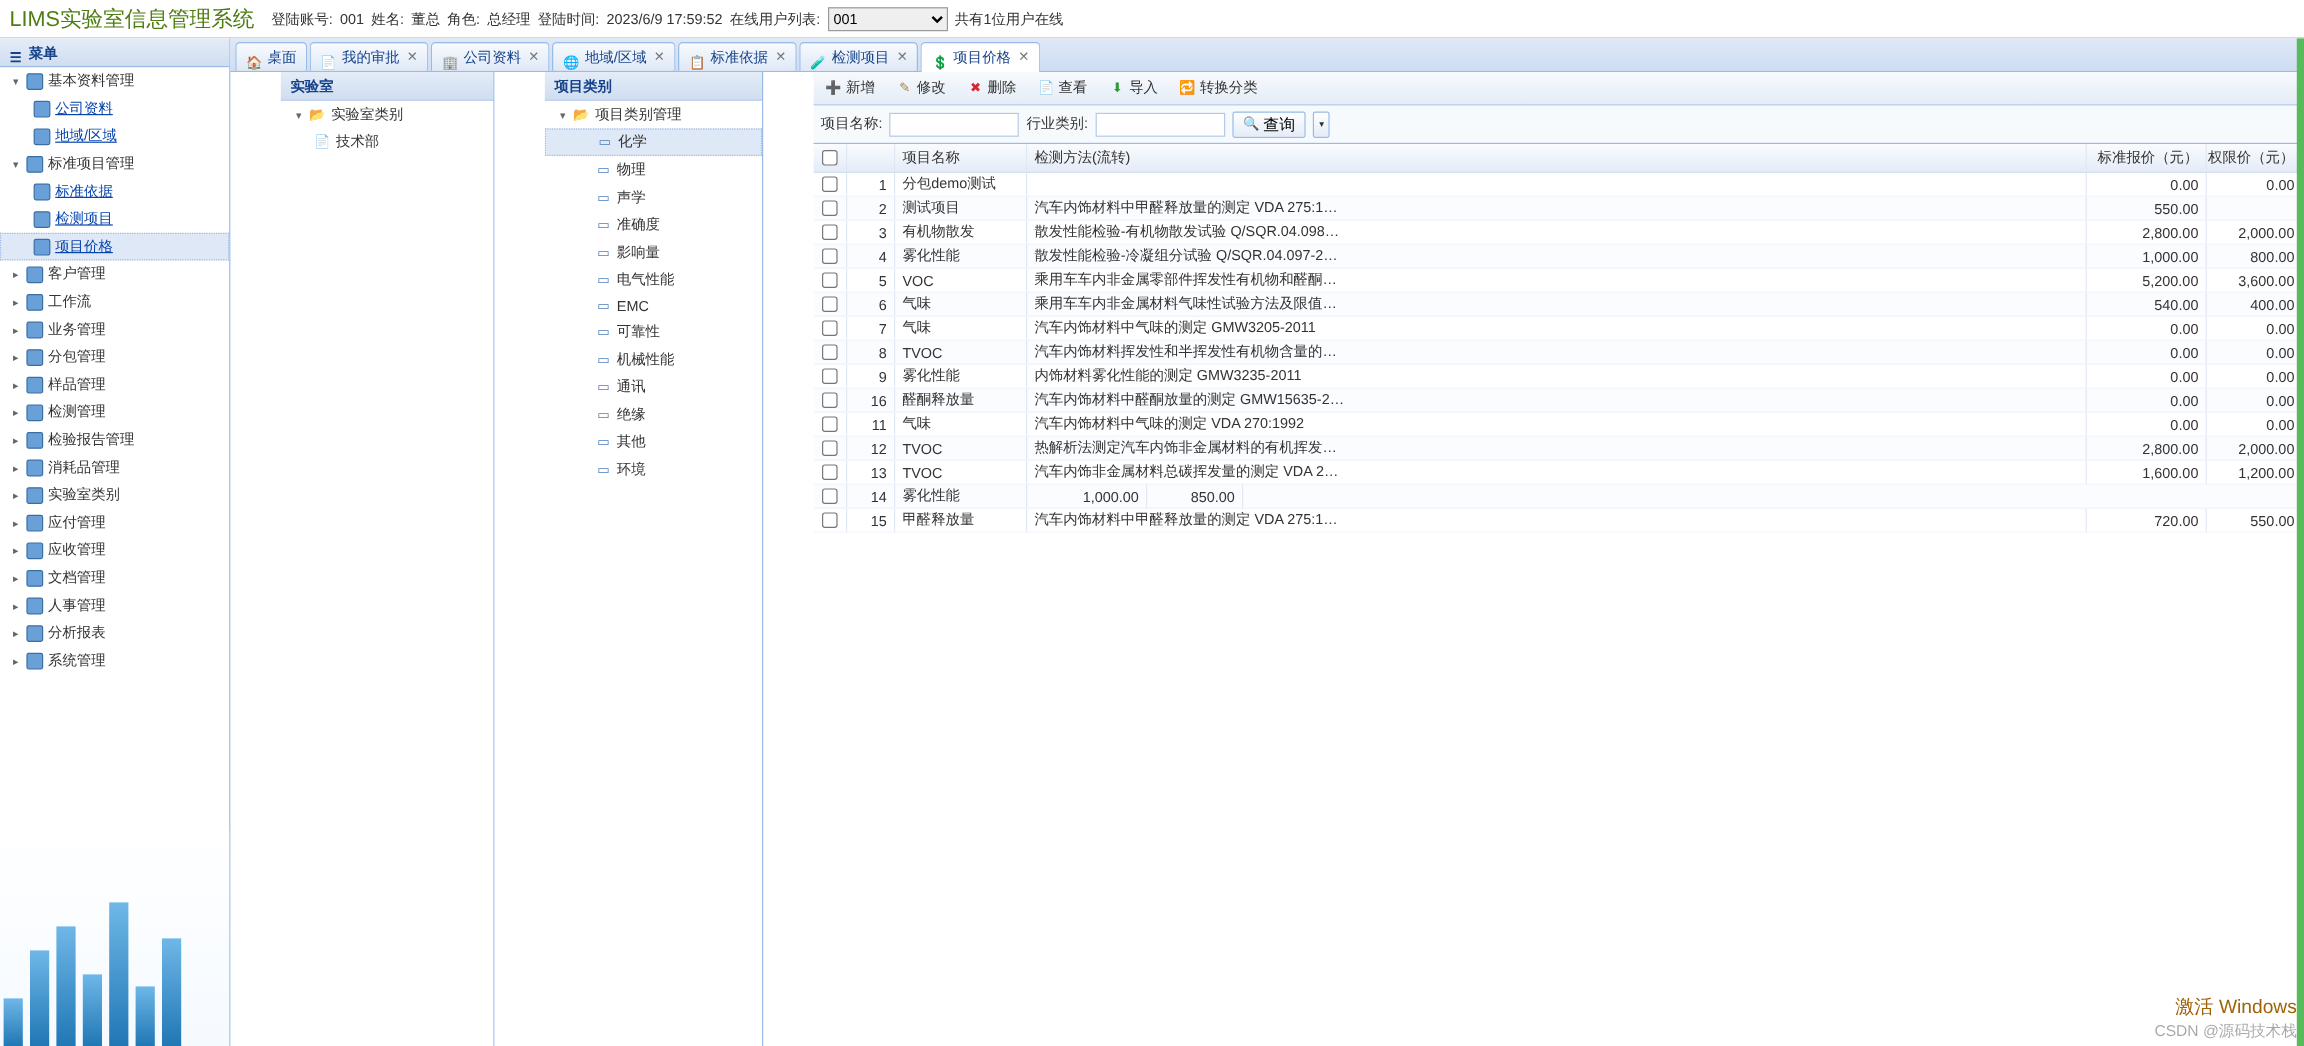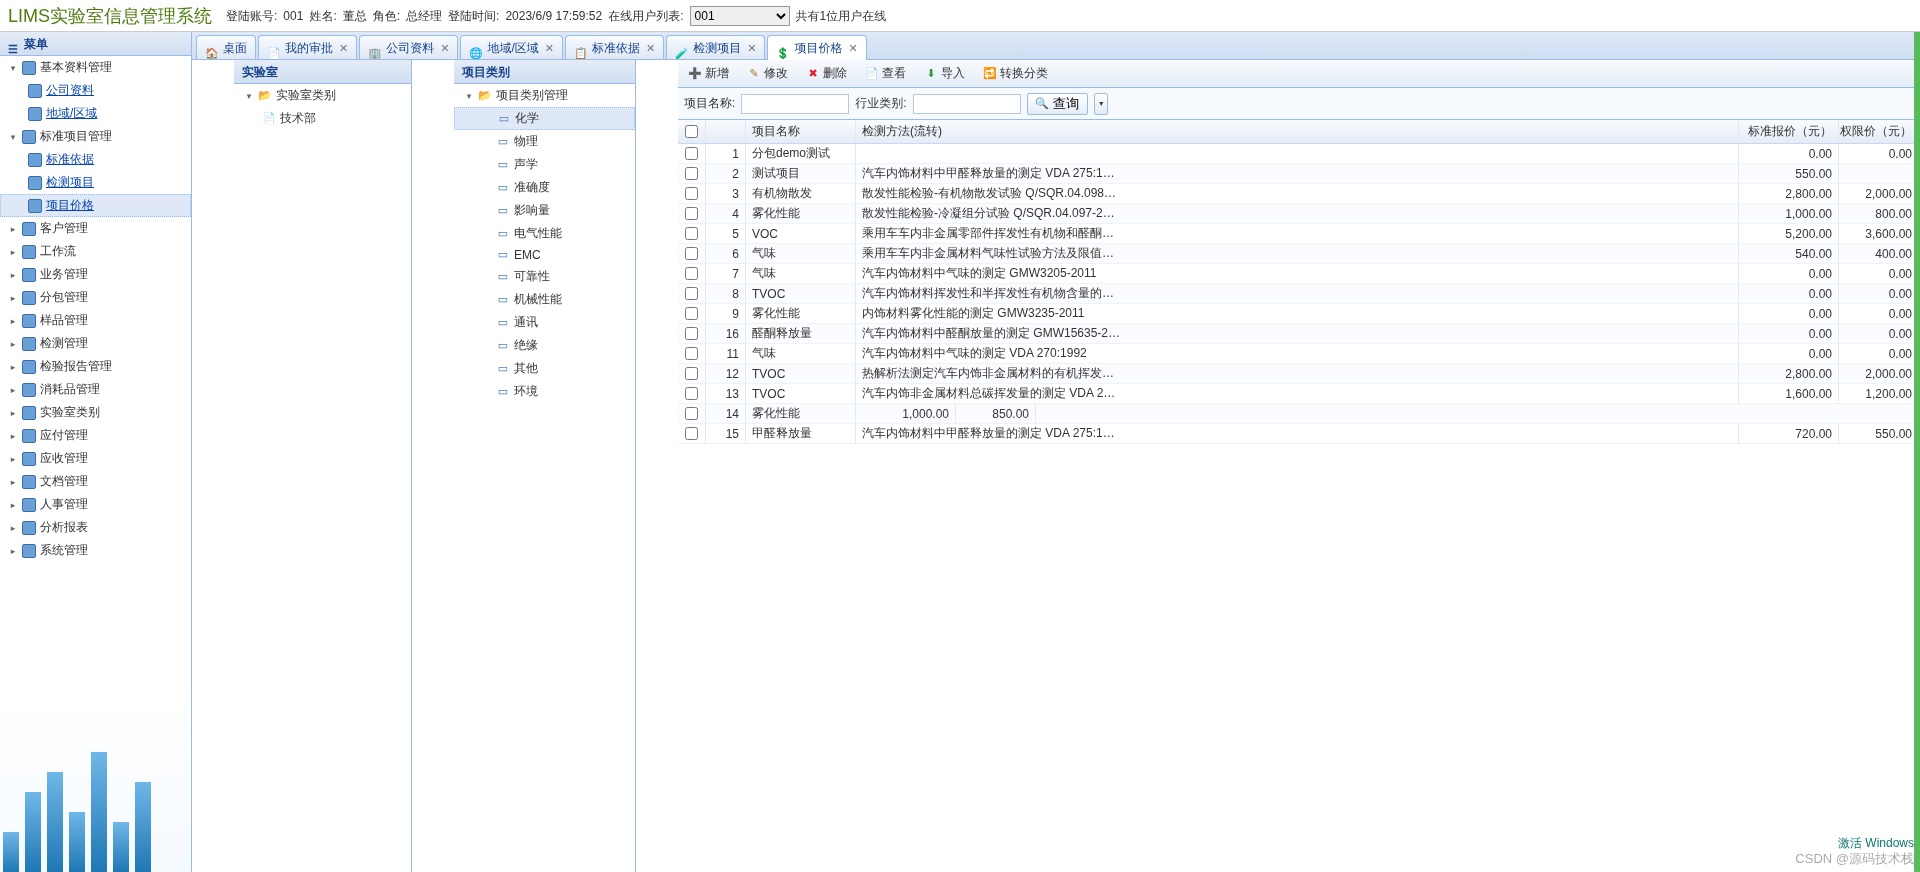--- a/index.html
+++ b/index.html
@@ -48,21 +48,21 @@
 .col-price { width: 100px; justify-content: flex-end; }
 .col-limit { width: 80px; justify-content: flex-end; }
 .grid-row { display: flex; height: 20px; border-bottom: 1px solid #eef3fa; font-size: 12px; }
 .grid-row:nth-child(even){ background:#fafcff; }
 .grid-body { overflow-y: auto; }
 .ico { display:inline-block; width:14px; height:14px; vertical-align:middle; text-align:center; font-size:11px; }
 .tri { font-size:9px; color:#666; width:10px; display:inline-block; text-align:center; }
 .folder { color:#e6b85c; }
 .app-ico { width:14px; height:14px; display:inline-block; background:#6aa0d8; border:1px solid #3a6ea5; border-radius:2px; }
 .watermark { position: fixed; bottom: 4px; right: 6px; color: rgba(0,0,0,0.35); font-size: 13px; pointer-events: none; text-align:right; line-height:1.3; }
-.wm2 { font-size: 12px; color: #0f766e; }
+.wm2 { font-size: 16px; color: #a16207; }
 .scrollhint { position:fixed; right:0; top:32px; bottom:0; width:6px; background:#57bb5b; }
 </style>
 </head>
 <body>
 
 <div class="header-bar">
   <span class="app-title">LIMS实验室信息管理系统</span>
   <span>登陆账号:</span>
   <span>001</span>
   <span>姓名:</span>

